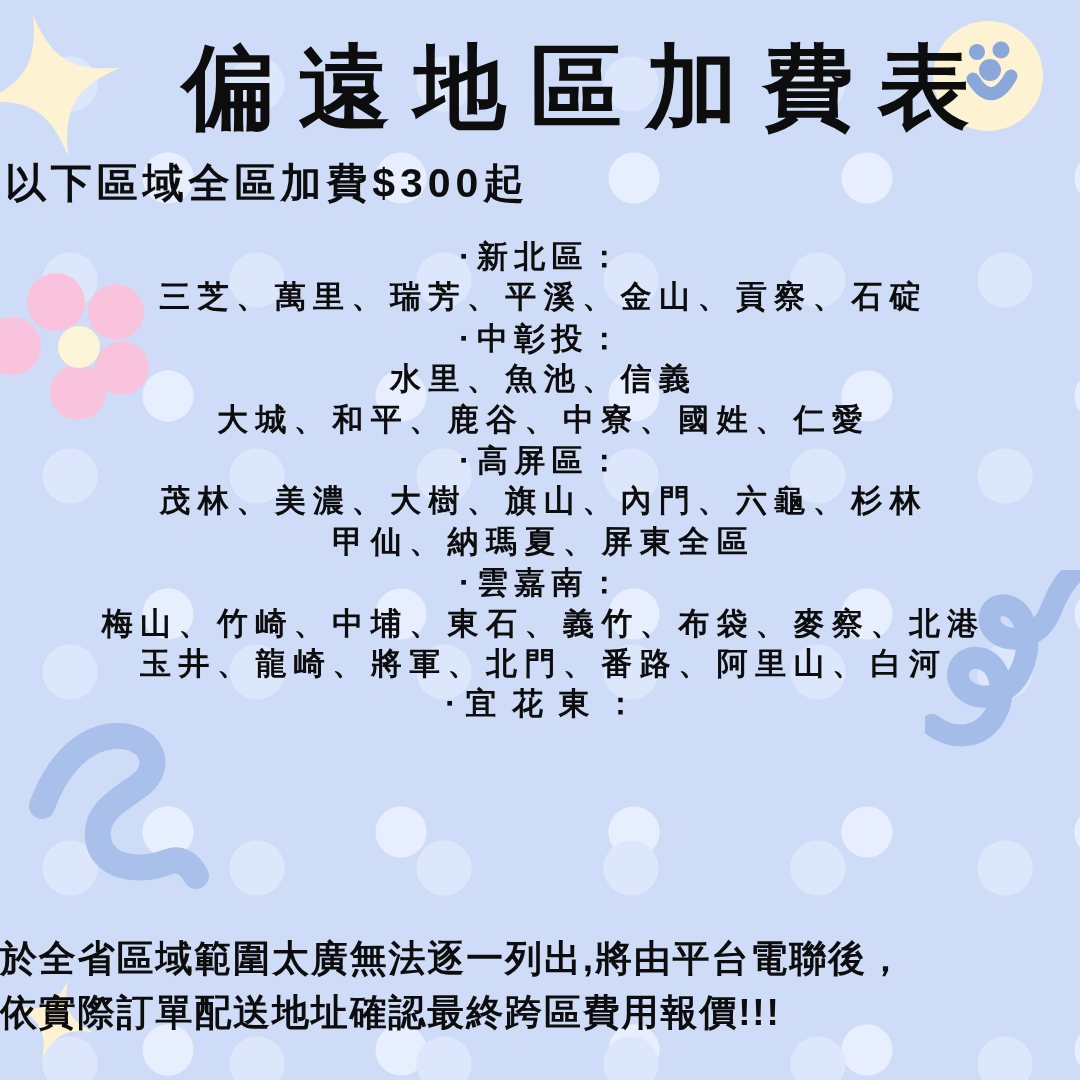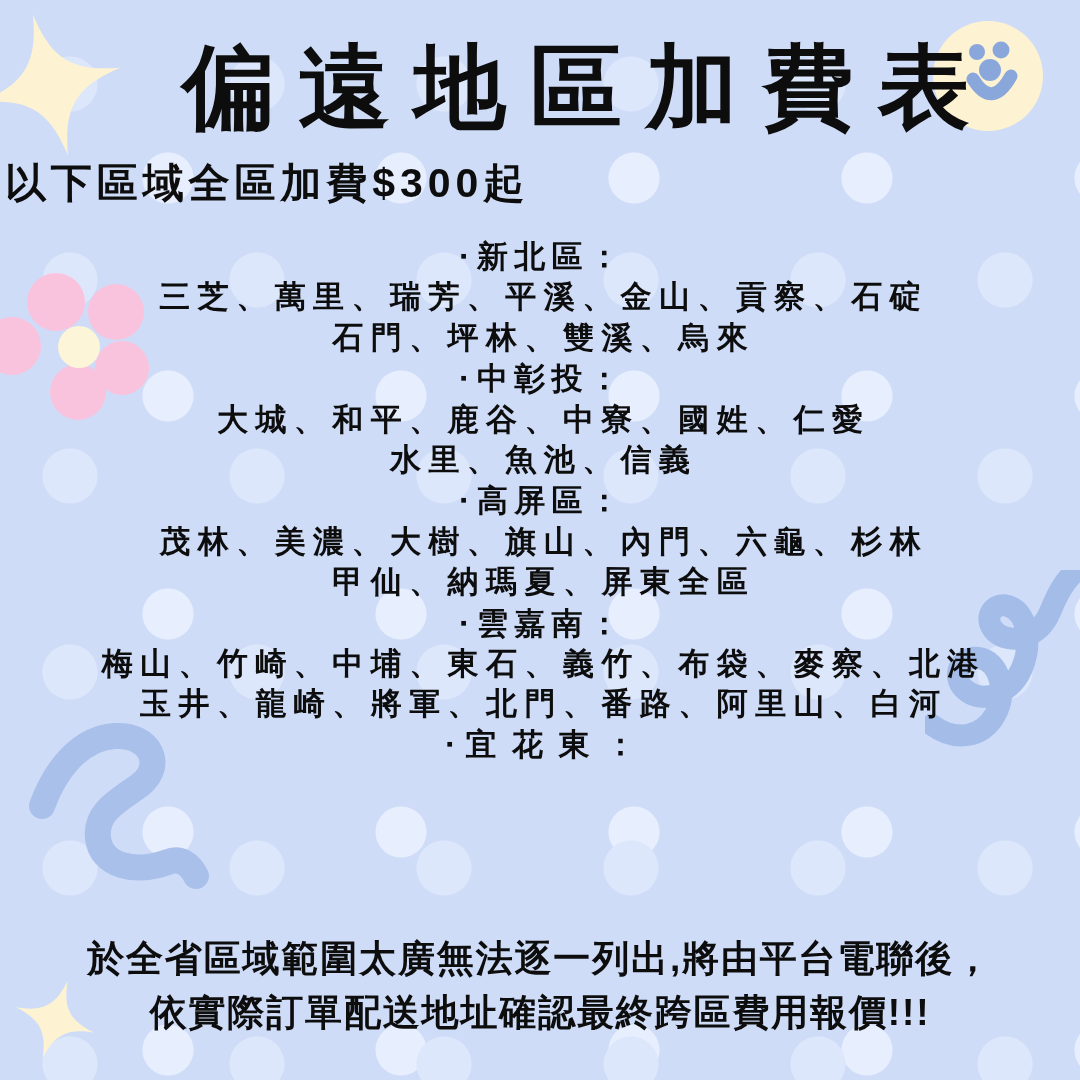--- a/index.html
+++ b/index.html
@@ -34,21 +34,21 @@
   }
   .list{position:absolute;top:236px;left:0;width:100%;text-align:center;}
   .list .line,.list .sec-head{
     font-size:31px;font-weight:700;line-height:40.4px;white-space:nowrap;
   }
   .list .line{letter-spacing:0.24em;text-indent:0.24em;}
   .list .sec-head{letter-spacing:0.2em;text-indent:0.2em;}
   .list .sec.wide .line,.list .sec.wide .sec-head{letter-spacing:0.5em;text-indent:0.5em;font-family:Liberation Mono, monospace;}
   .bullet{font-size:19px;vertical-align:5px;margin-right:10px;letter-spacing:0;}
   .footer{
-    position:absolute;top:932px;left:0;width:100%;text-align:center;
+    position:absolute;top:932px;left:0;width:100%;text-align:left;
     font-size:37px;font-weight:700;line-height:54px;letter-spacing:0.05em;white-space:nowrap;
   }
 </style>
 </head>
 <body>
 
 <div class="page">
   <div class="dots"></div>
 
   <svg class="deco" style="left:-22px;top:10px;transform:rotate(-14deg);" width="145" height="150" viewBox="0 0 100 100">
@@ -85,28 +85,27 @@
   </svg>
 
   <div class="title">偏遠地區加費表</div>
   <div class="subtitle">以下區域全區加費$300起</div>
 
   <div class="list">
 
     <div class="sec">
       <div class="sec-head"><span class="bullet">▪</span><span>新北區</span><span>：</span></div>
       <div class="line">三芝、萬里、瑞芳、平溪、金山、貢察、石碇</div>
-      <div class="line">石門、坪林、雙溪、烏來</div>
     </div>
 
 
     <div class="sec">
       <div class="sec-head"><span class="bullet">▪</span><span>中彰投</span><span>：</span></div>
+      <div class="line">水里、魚池、信義</div>
       <div class="line">大城、和平、鹿谷、中寮、國姓、仁愛</div>
-      <div class="line">水里、魚池、信義</div>
     </div>
 
     <div class="sec">
       <div class="sec-head"><span class="bullet">▪</span><span>高屏區</span><span>：</span></div>
       <div class="line">茂林、美濃、大樹、旗山、內門、六龜、杉林</div>
       <div class="line">甲仙、納瑪夏、屏東全區</div>
     </div>
 
     <div class="sec">
       <div class="sec-head"><span class="bullet">▪</span><span>雲嘉南</span><span>：</span></div>

